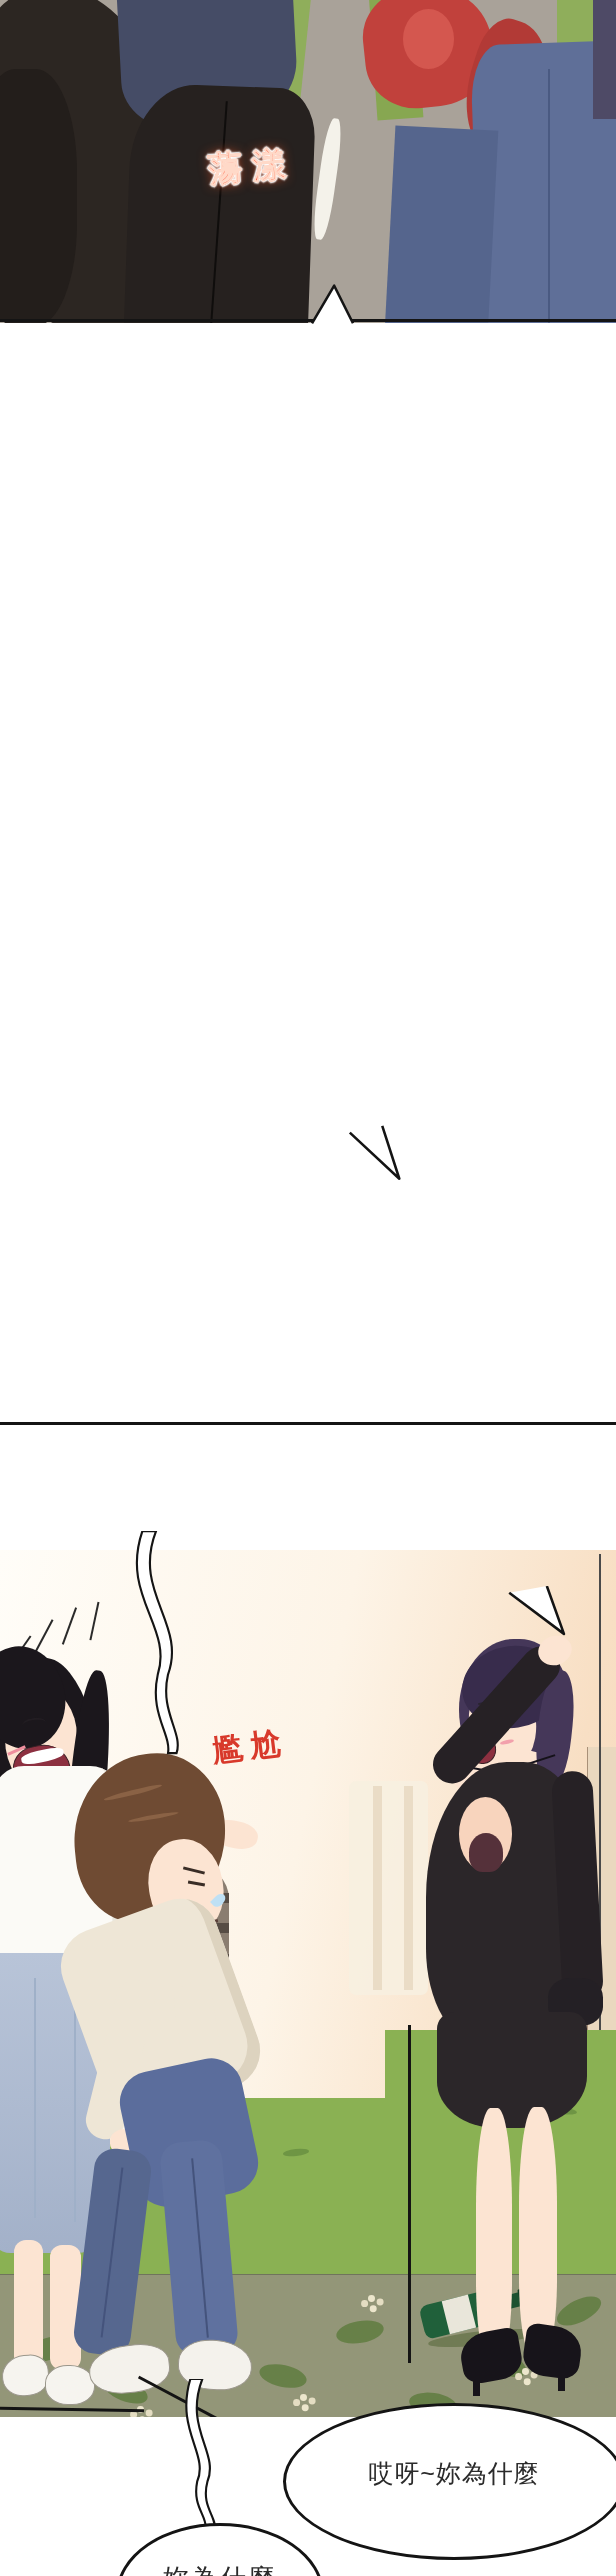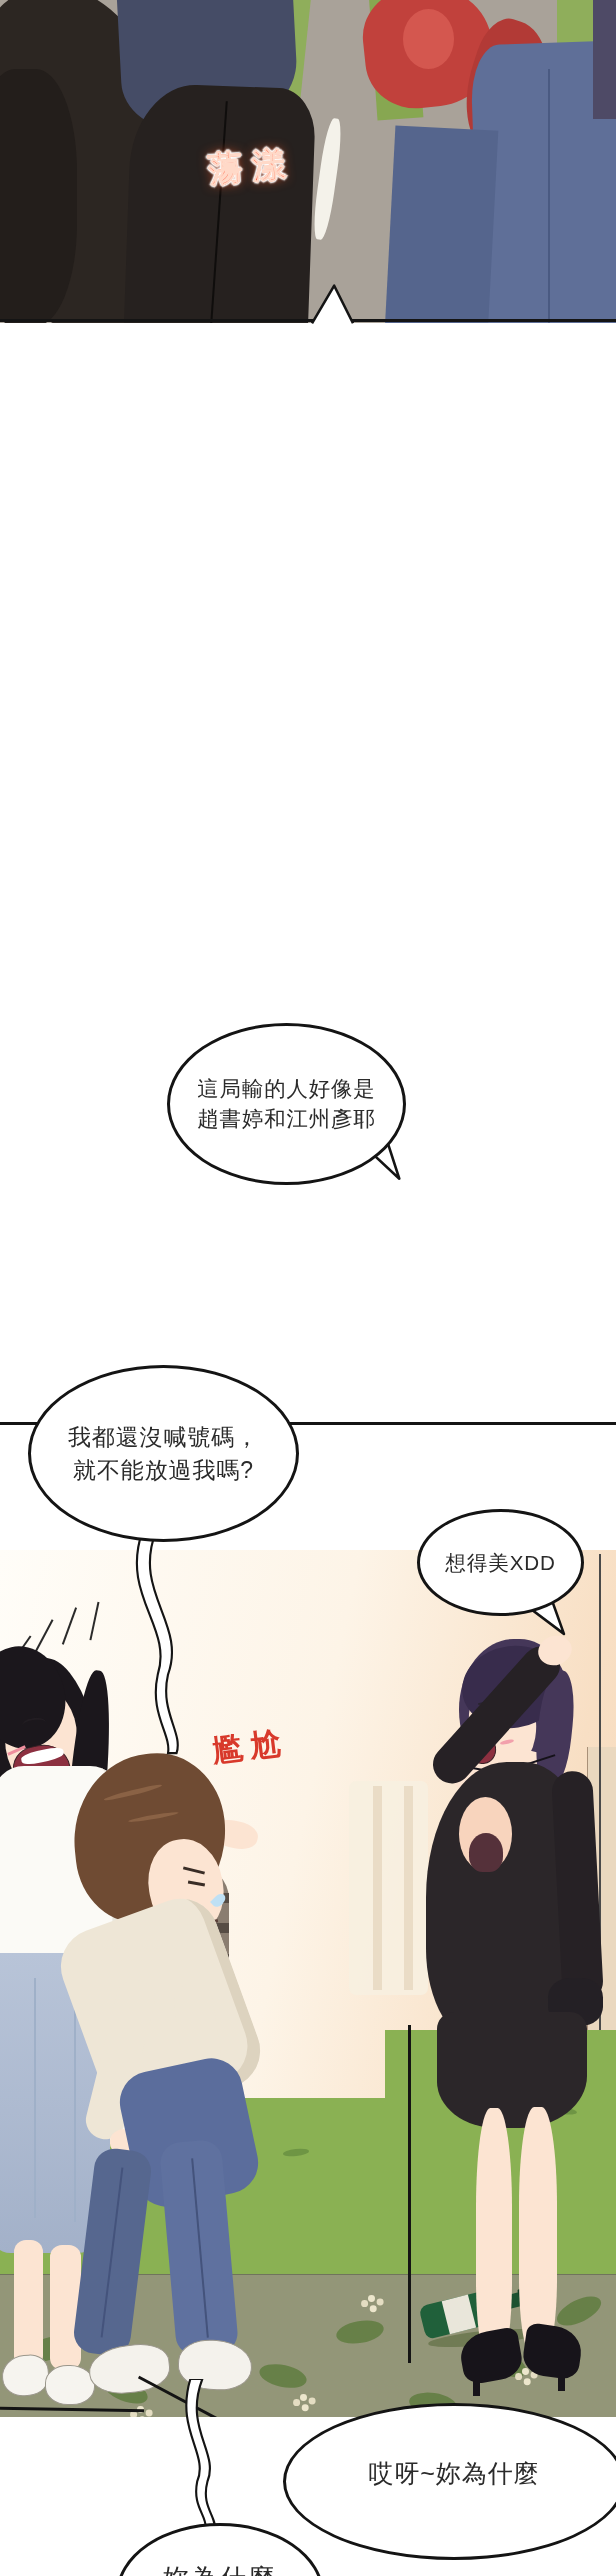--- a/index.html
+++ b/index.html
@@ -51,45 +51,30 @@
     <div class="s" style="left:0;top:319px;width:617px;height:3.4px;background:#141414;"></div>
   </div>
 
   <svg class="tail" style="left:305px;top:284px;" width="55" height="41" viewBox="0 0 64 48">
     <path d="M8,46 L34,2 L56,46" fill="#ffffff" stroke="#141414" stroke-width="3" stroke-linejoin="round"></path>
   </svg>
 
   <svg class="tail" style="left:343px;top:1124px;" width="64" height="60" viewBox="0 0 75 70">
     <path d="M8,10 L66,64 L46,2" fill="#ffffff" stroke="#141414" stroke-width="3" stroke-linejoin="round"></path>
   </svg>
-  <div class="bubble" style="left:167px;top:1023px;width:233px;height:156px;">
-    <div class="btxt" style="font-size:21.4px;">
-      <div>這局輸的人好像是</div>
-      <div>趙書婷和江州彥耶</div>
-    </div>
-  </div>
 
   <div class="s" style="left:0;top:1422px;width:617px;height:2.6px;background:#141414;z-index:1;"></div>
 
   <svg class="tail" style="left:127px;top:1531px;" width="82" height="224" viewBox="0 0 96 262">
     <path d="M34,0 C6,72 70,108 48,168 C38,212 66,236 58,260 L48,260 C52,238 26,214 36,168 C54,112 -8,76 18,0 Z" fill="#ffffff" stroke="#141414" stroke-width="2.5"></path>
   </svg>
-  <div class="bubble" style="left:28px;top:1365px;width:265px;height:171px;">
-    <div class="btxt" style="font-size:23px;">
-      <div>我都還沒喊號碼，</div>
-      <div>就不能放過我嗎?</div>
-    </div>
-  </div>
 
   <svg class="tail" style="left:504px;top:1586px;" width="72" height="53" viewBox="0 0 84 62">
     <path d="M6,8 L70,56 L50,0" fill="#ffffff" stroke="#141414" stroke-width="3" stroke-linejoin="round"></path>
   </svg>
-  <div class="bubble" style="left:417px;top:1509px;width:161px;height:101px;">
-    <div class="btxt" style="font-size:20.6px;">想得美XDD</div>
-  </div>
 
   <div class="s" style="left:0;top:1550px;width:617px;height:867px;overflow:hidden;z-index:1;
               background:linear-gradient(102deg,#fffdf8 0%,#fdf4e7 45%,#f8dfc4 78%,#f6d8ba 100%);">
 
     <div class="s" style="left:349px;top:231px;width:79px;height:214px;background:#f7efe0;border-radius:6.9px;opacity:.9;"></div>
     <div class="s" style="left:373px;top:236px;width:8.6px;height:204px;background:#eadcc6;"></div>
     <div class="s" style="left:404px;top:236px;width:8.6px;height:204px;background:#eadcc6;"></div>
     <div class="s" style="left:587px;top:197px;width:29px;height:317px;background:#ead8bf;border-left:1.7px solid #a89078;"></div>
     <div class="s" style="left:599px;top:4.3px;width:2.1px;height:497px;background:#4a4a4a;"></div>
     <div class="s" style="left:154px;top:315px;width:75px;height:190px;background:#8a7d70;border-radius:34px 34px 0 0;"></div>

